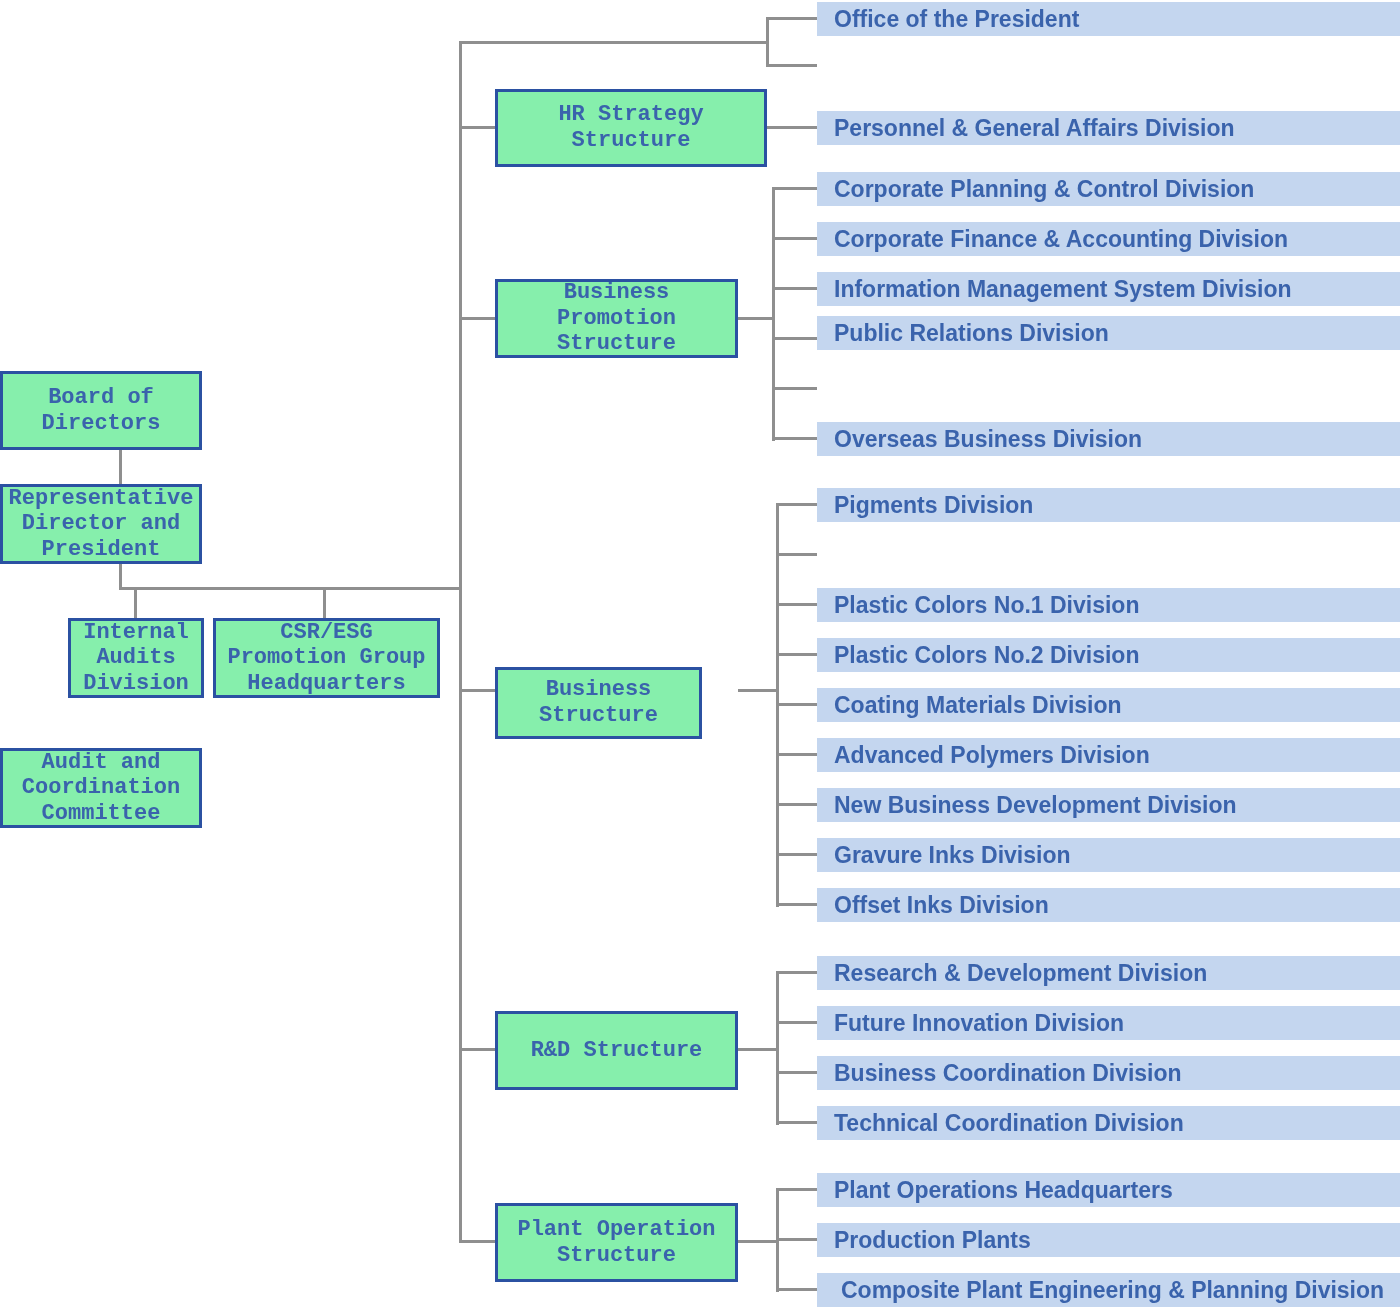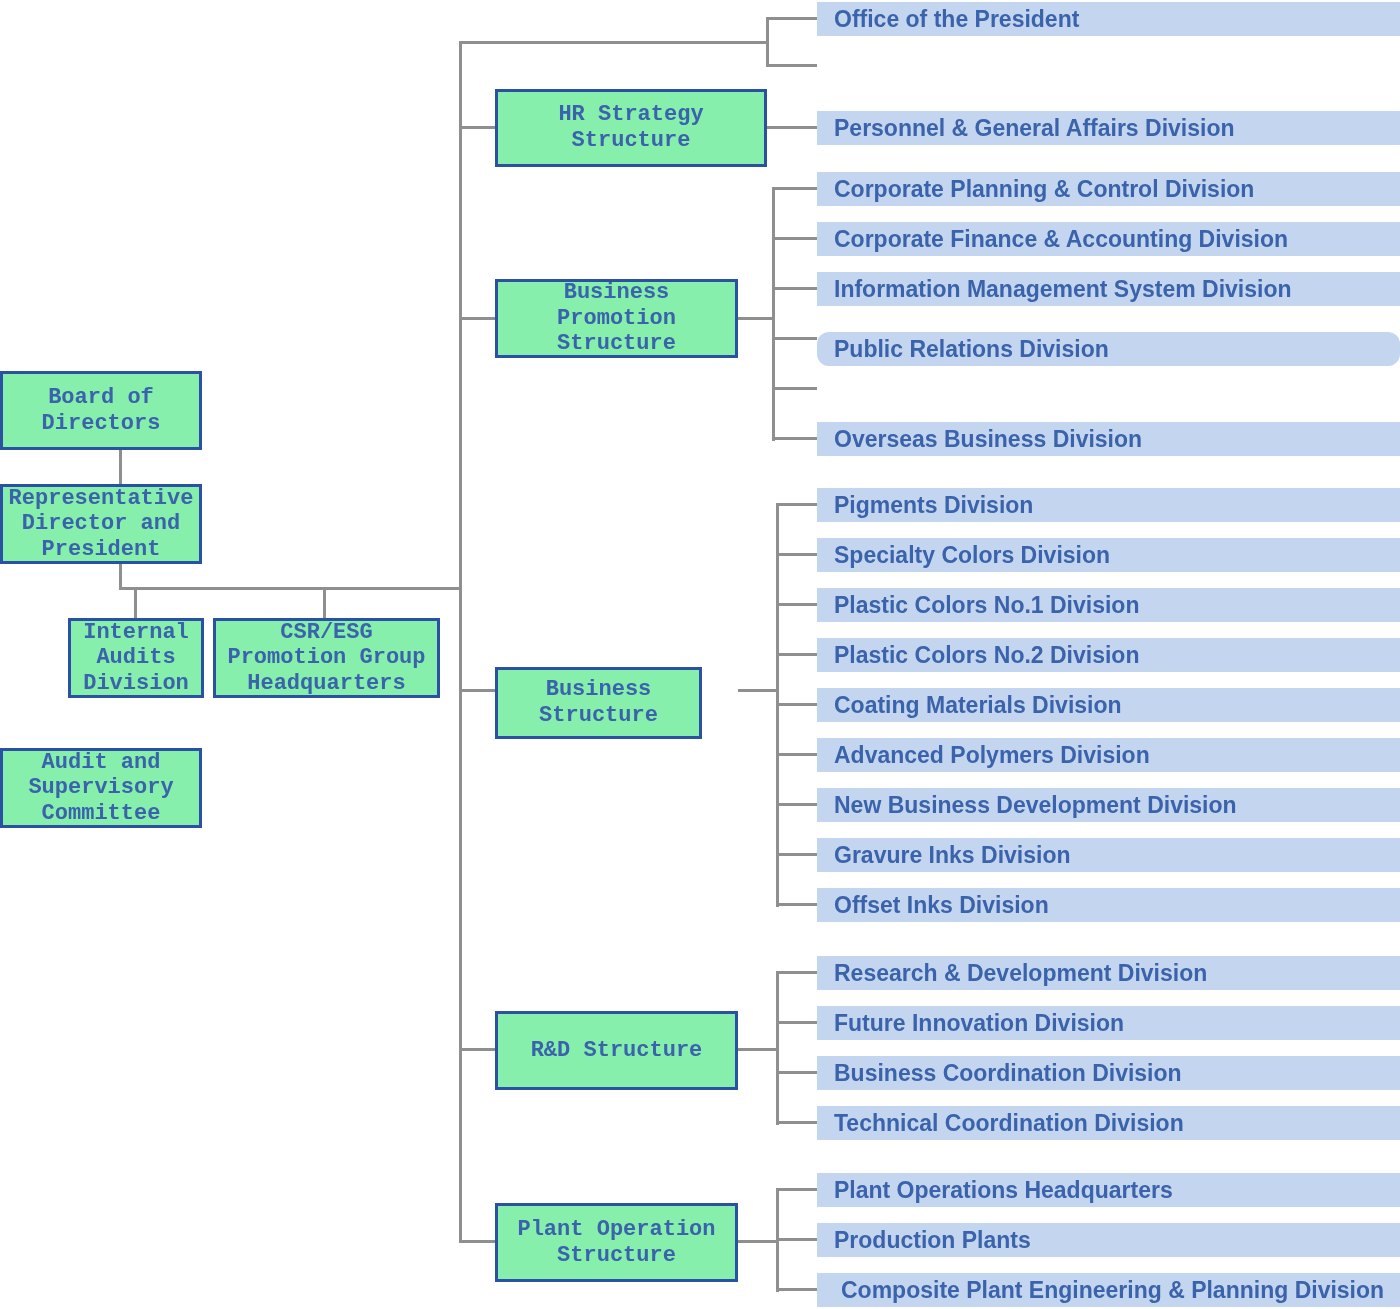--- a/index.html
+++ b/index.html
@@ -92,43 +92,42 @@
   <div class="box" style="left:0;top:484px;width:202px;height:80px;">Representative
 Director and
 President</div>
   <div class="box" style="left:68px;top:618px;width:136px;height:80px;">Internal
 Audits
 Division</div>
   <div class="box" style="left:213px;top:618px;width:227px;height:80px;">CSR/ESG
 Promotion Group
 Headquarters</div>
   <div class="box" style="left:0;top:748px;width:202px;height:80px;">Audit and
-Supervisory
+Coordination
 Committee</div>
 
   <div class="box" style="left:495px;top:89px;width:272px;height:78px;">HR Strategy Structure</div>
   <div class="box" style="left:495px;top:279px;width:243px;height:79px;">Business Promotion
 Structure</div>
   <div class="box" style="left:495px;top:667px;width:207px;height:72px;text-align:center;">Business Structure</div>
   <div class="box" style="left:495px;top:1011px;width:243px;height:79px;">R&amp;D Structure</div>
   <div class="box" style="left:495px;top:1203px;width:243px;height:79px;">Plant Operation
 Structure</div>
 
   <div class="bar" style="top:2px;">Office of the President</div>
 
   <div class="bar" style="top:111px;">Personnel &amp; General Affairs Division</div>
 
   <div class="bar" style="top:172px;">Corporate Planning &amp; Control Division</div>
   <div class="bar" style="top:222px;">Corporate Finance &amp; Accounting Division</div>
   <div class="bar" style="top:272px;">Information Management System Division</div>
-  <div class="bar" style="top:332px;border-radius:12px;">Public Relations Division</div>
+  <div class="bar" style="top:316px;">Public Relations Division</div>
   <div class="bar" style="top:422px;">Overseas Business Division</div>
 
   <div class="bar" style="top:488px;">Pigments Division</div>
-  <div class="bar" style="top:538px;">Specialty Colors Division</div>
   <div class="bar" style="top:588px;">Plastic Colors No.1 Division</div>
   <div class="bar" style="top:638px;">Plastic Colors No.2 Division</div>
   <div class="bar" style="top:688px;">Coating Materials Division</div>
   <div class="bar" style="top:738px;">Advanced Polymers Division</div>
   <div class="bar" style="top:788px;">New Business Development Division</div>
   <div class="bar" style="top:838px;">Gravure Inks Division</div>
   <div class="bar" style="top:888px;">Offset Inks Division</div>
 
   <div class="bar" style="top:956px;">Research &amp; Development Division</div>
   <div class="bar" style="top:1006px;">Future Innovation Division</div>

